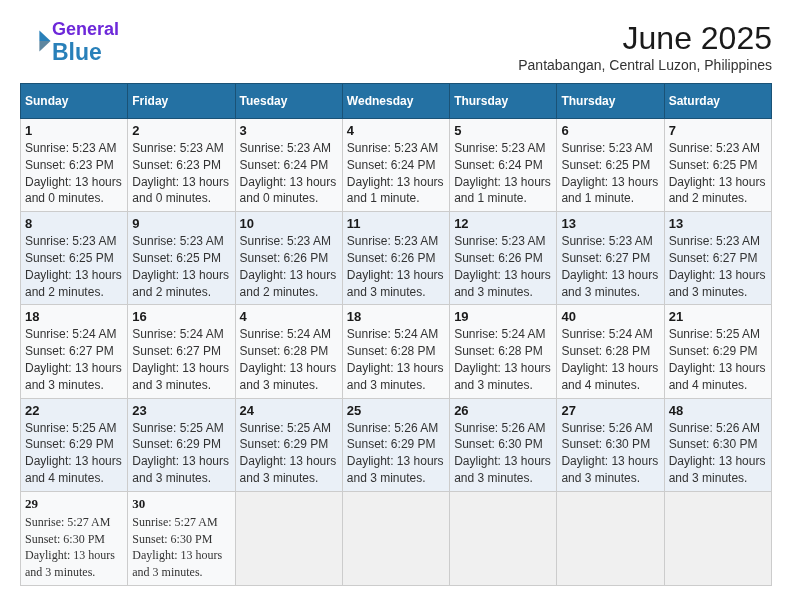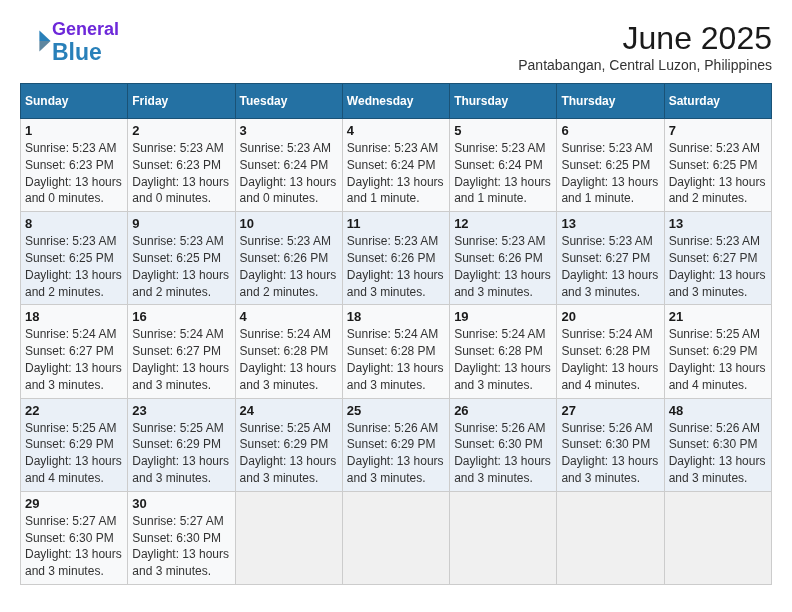--- a/index.html
+++ b/index.html
@@ -75,20 +75,21 @@
     .day-info {
       font-size: 12px;
       color: #333;
       line-height: 1.4;
     }
     .empty-cell {
       background: #f0f0f0 !important;
     }
     .last-row td {
       min-height: 70px;
+      font-family: Liberation Serif, serif;
     }
   </style>
 </head>
 <body>
 
 <div class="header-area">
   <div class="logo">
     <div>
       <svg class="logo-icon" viewBox="0 0 40 40" width="40" height="40">
         <polygon points="22,5 38,20 22,20" fill="#2980b9"></polygon>
@@ -194,21 +195,21 @@
         </td>
         <td>
           <span class="day-number">18</span>
           <div class="day-info">Sunrise: 5:24 AM<br>Sunset: 6:28 PM<br>Daylight: 13 hours and 3 minutes.</div>
         </td>
         <td>
           <span class="day-number">19</span>
           <div class="day-info">Sunrise: 5:24 AM<br>Sunset: 6:28 PM<br>Daylight: 13 hours and 3 minutes.</div>
         </td>
         <td>
-          <span class="day-number">20</span>
+          <span class="day-number">40</span>
           <div class="day-info">Sunrise: 5:24 AM<br>Sunset: 6:28 PM<br>Daylight: 13 hours and 4 minutes.</div>
         </td>
         <td>
           <span class="day-number">21</span>
           <div class="day-info">Sunrise: 5:25 AM<br>Sunset: 6:29 PM<br>Daylight: 13 hours and 4 minutes.</div>
         </td>
       </tr>
       <tr>
         <td>
           <span class="day-number">22</span>

